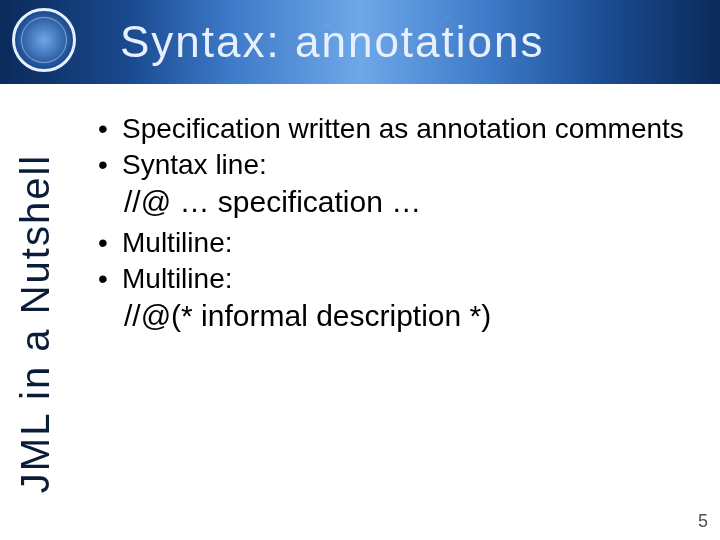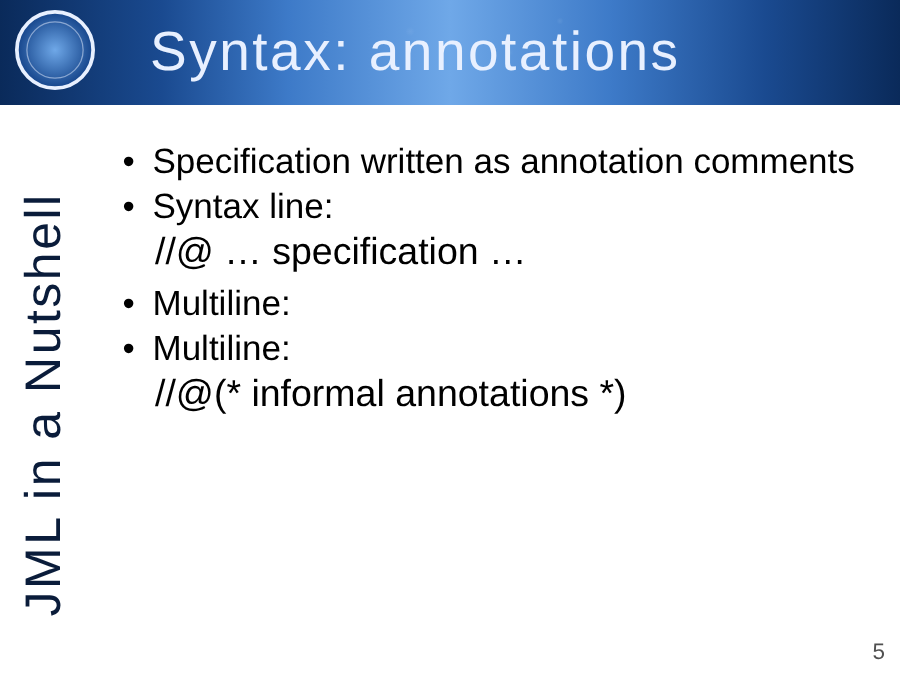--- a/index.html
+++ b/index.html
@@ -147,19 +147,19 @@
   <div class="content">
 
     <div class="bullet">Specification written as annotation comments</div>
 
     <div class="bullet">Syntax line:</div>
     <div class="code">//@ … specification …</div>
 
     <div class="bullet">Multiline:</div>
 
     <div class="bullet">Multiline:</div>
-    <div class="code">//@(* informal annotations *)</div>
+    <div class="code">//@(* informal description *)</div>
 
   </div>
 
   <div class="page-num">5</div>
 
 </div>
 
 </body></html>

